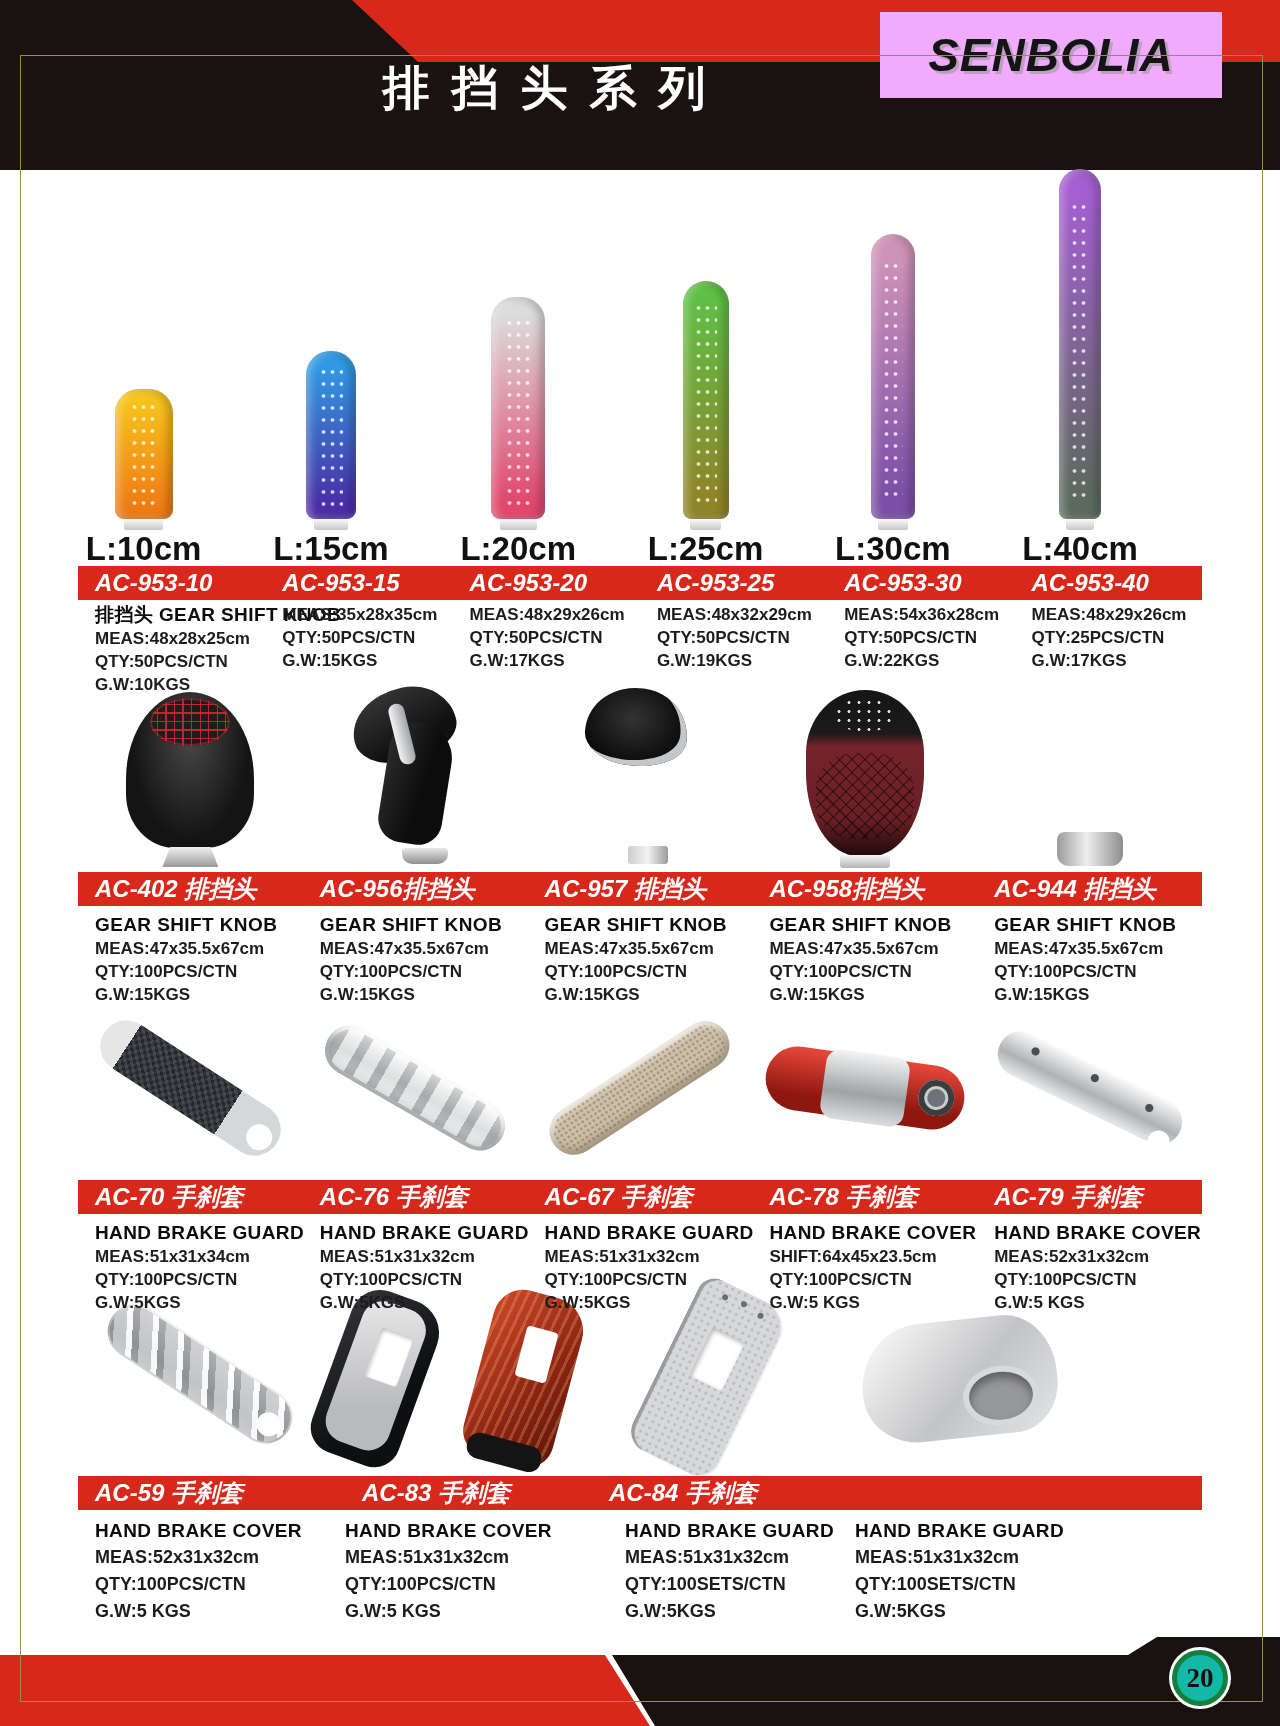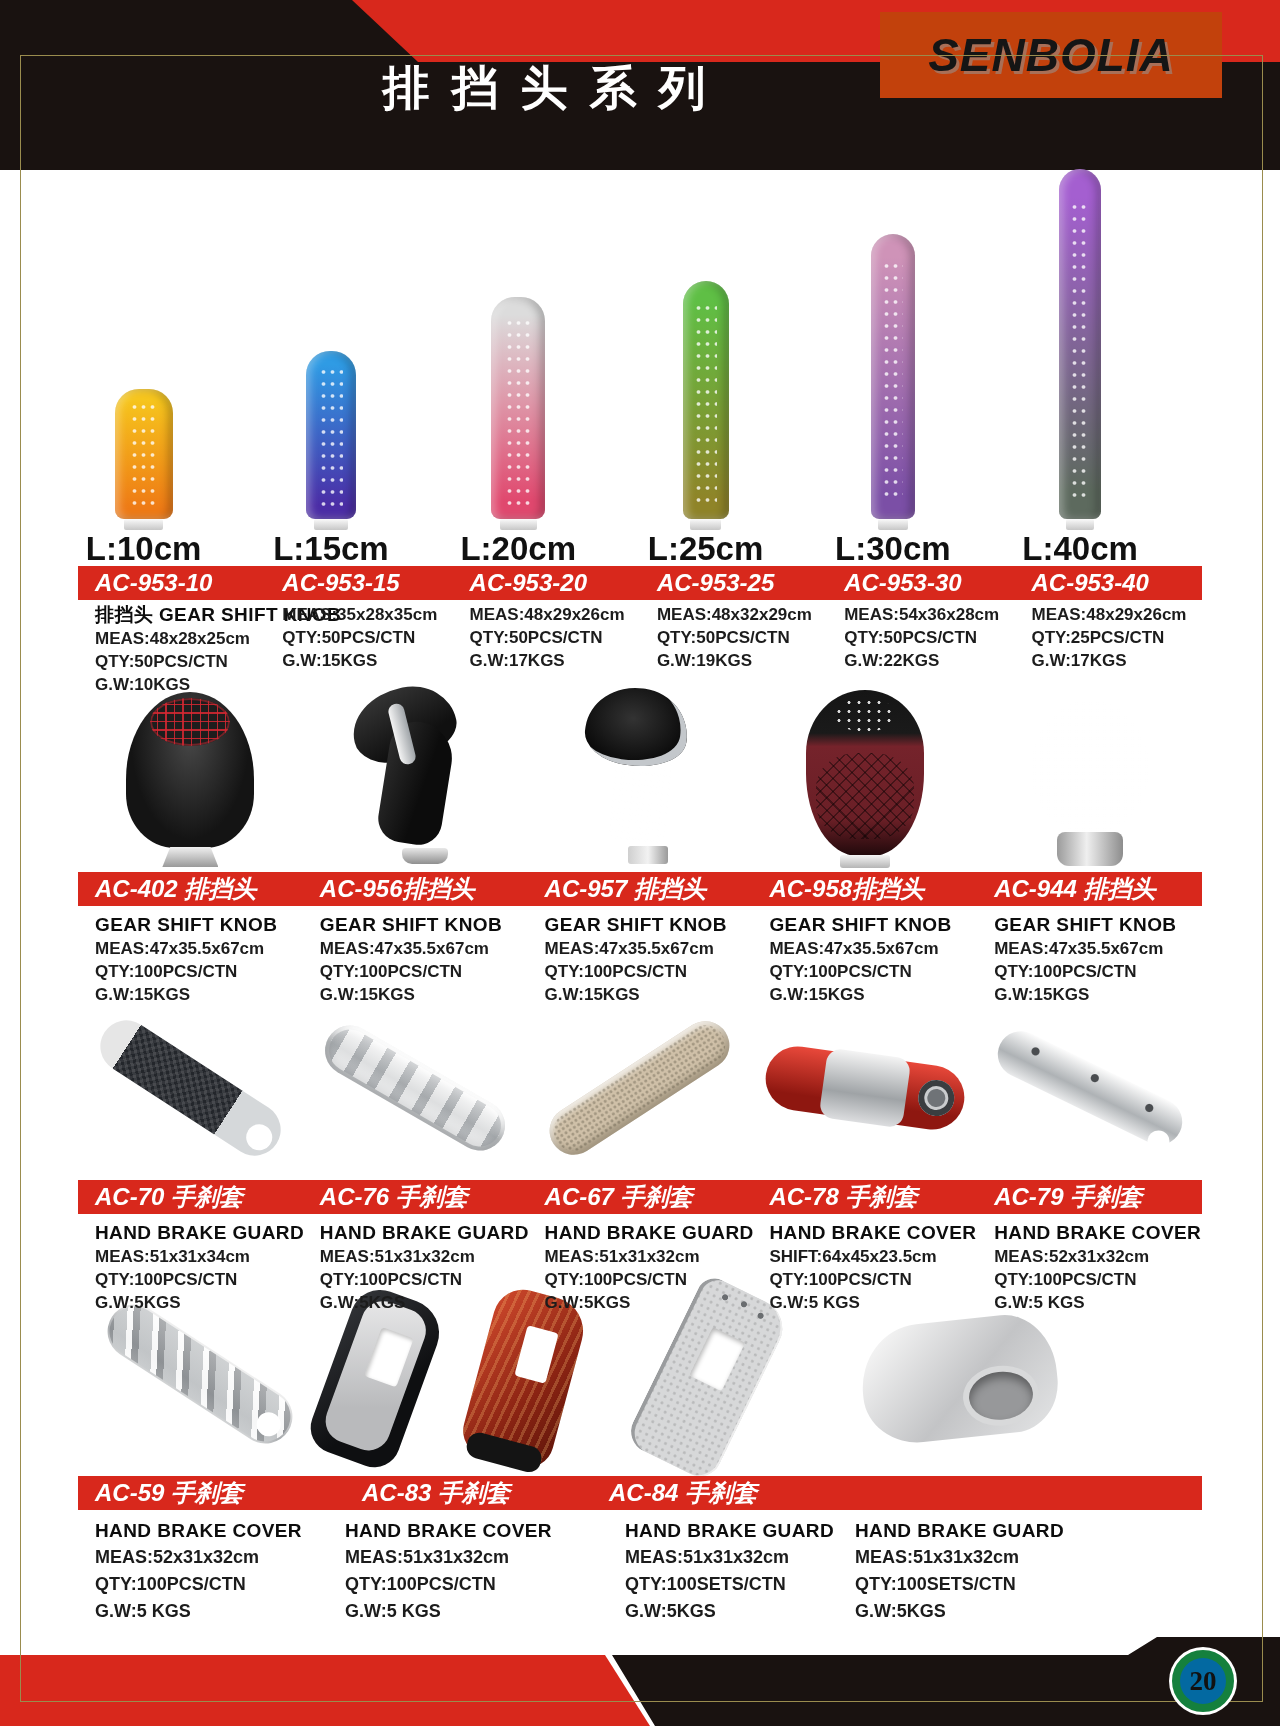--- a/index.html
+++ b/index.html
@@ -14,21 +14,21 @@
     border:1px solid #9a8c4e;pointer-events:none;z-index:40;
   }
 
   
   .header{position:absolute;top:0;left:0;width:1280px;height:170px;background:#191210;}
   .red-band{
     position:absolute;top:0;left:0;width:1280px;height:62px;background:#d8281c;
     clip-path:polygon(352px 0,1280px 0,1280px 62px,418px 62px);
   }
   .logo-box{
-    position:absolute;left:880px;top:12px;width:342px;height:86px;background:#c2410c;
+    position:absolute;left:880px;top:12px;width:342px;height:86px;background:#f0abfc;
     display:flex;align-items:center;justify-content:center;z-index:5;
   }
   .logo-text{
     font-size:46px;font-weight:bold;font-style:italic;color:#151515;
     letter-spacing:1px;text-shadow:3px 3px 0 rgba(150,150,150,.55);
   }
   .title-cn{
     position:absolute;top:58px;left:0;width:1110px;text-align:center;color:#ffffff;
     font-family:"DejaVu Serif","Liberation Serif",serif;
     font-size:47px;font-weight:bold;letter-spacing:22px;line-height:60px;
@@ -200,21 +200,21 @@
     background:linear-gradient(135deg,#f4f4f4 10%,#c3c4c6 55%,#e4e5e6);}
   .h84 .hole{position:absolute;right:26px;bottom:14px;width:64px;height:48px;border-radius:50%;
     background:#97989a;box-shadow:inset 0 6px 10px rgba(0,0,0,.38),0 0 0 6px #d8d9da;}
 
   
   .footer-black{position:absolute;top:1637px;left:0;width:1280px;height:89px;background:#191210;
     clip-path:polygon(612px 18px,1128px 18px,1157px 0,1280px 0,1280px 89px,655px 89px);}
   .footer-red{position:absolute;top:1655px;left:0;width:1280px;height:71px;background:#d8281c;
     clip-path:polygon(0 0,605px 0,650px 71px,0 71px);}
   .page-num{position:absolute;top:1650px;left:1172px;width:46px;height:46px;border-radius:50%;
-    background:#0369a1;border:8px solid #15803d;box-shadow:0 0 0 3px #ffffff;z-index:45;
+    background:#14b8a6;border:5px solid #15803d;box-shadow:0 0 0 3px #ffffff;z-index:45;
     display:flex;align-items:center;justify-content:center;
     font-family:"Liberation Serif",serif;font-weight:bold;font-size:27px;color:#111;}
 </style>
 </head>
 <body>
 
 <div class="header">
   <div class="red-band"></div>
   <div class="logo-box">
     <span class="logo-text">SENBOLIA</span>

